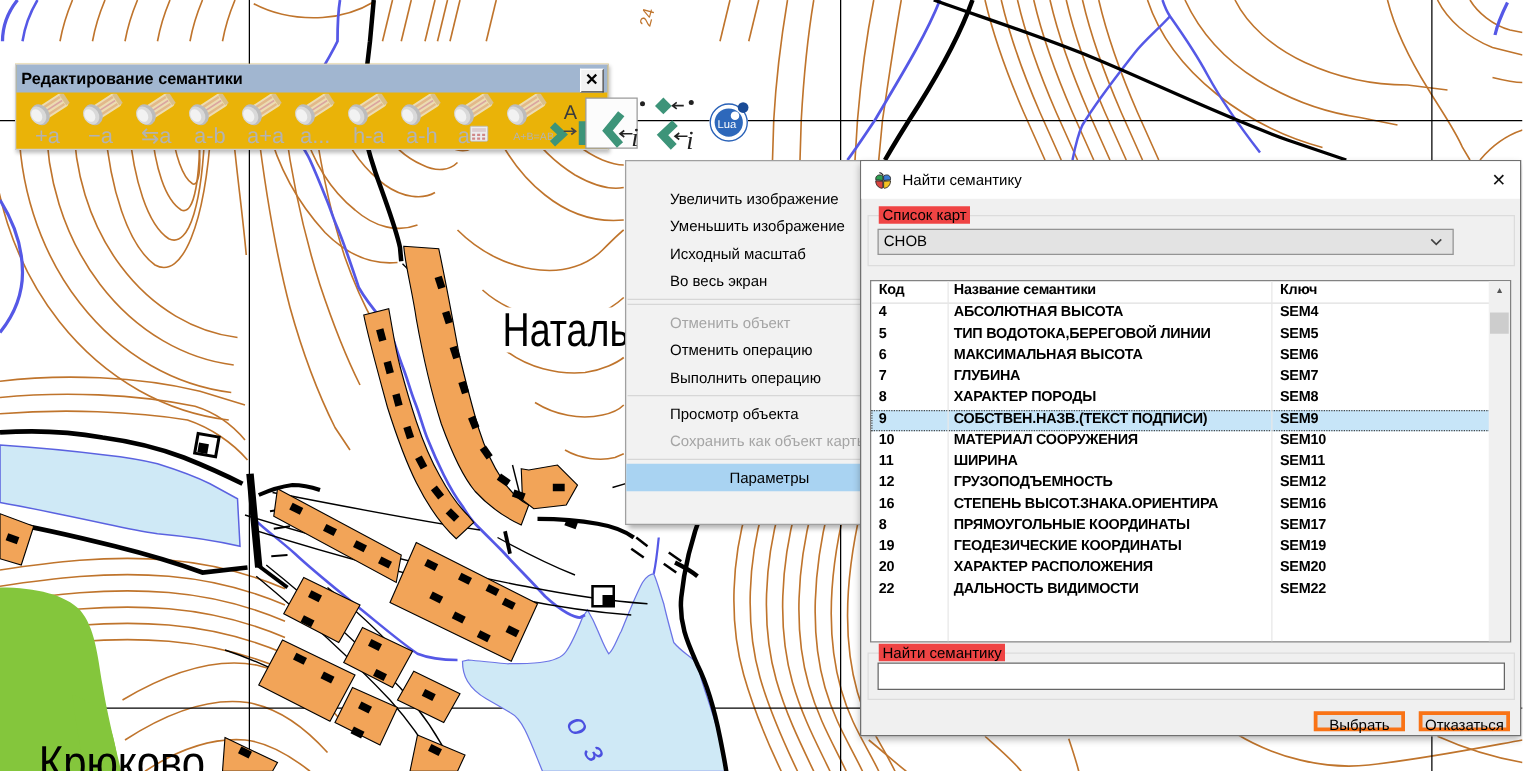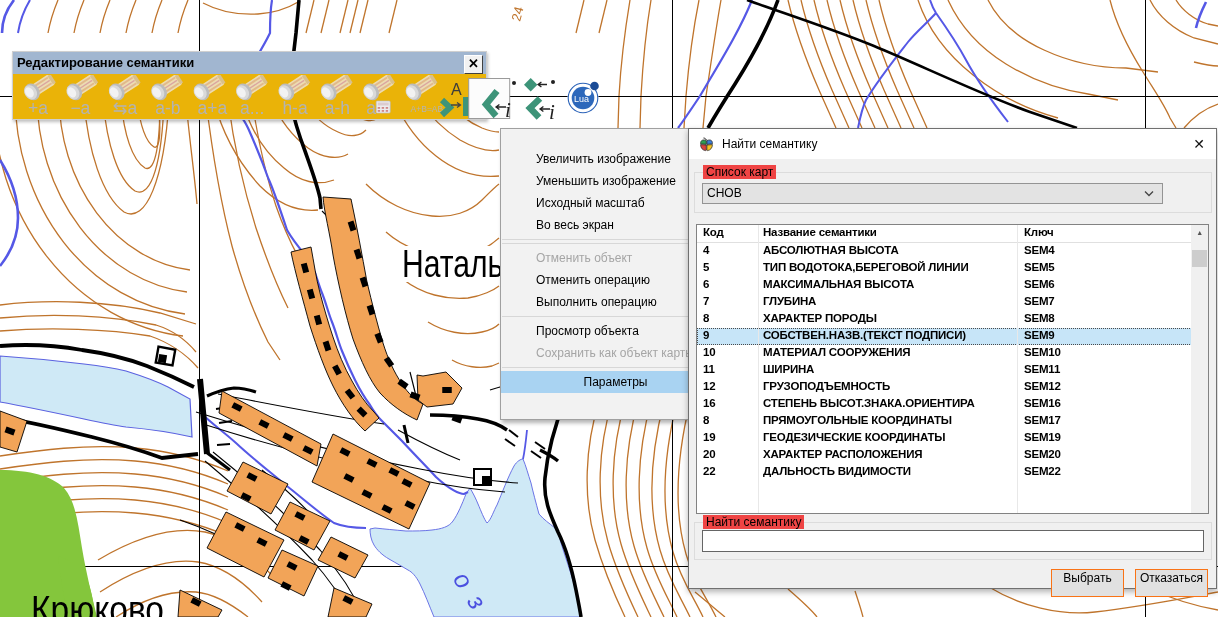--- a/index.html
+++ b/index.html
@@ -32,21 +32,21 @@
 #tbl .c1{position:absolute;left:6px;top:1px;}
 #tbl .c2{position:absolute;left:66px;top:1px;}
 #tbl .c3{position:absolute;left:327px;top:1px;}
 #tbl .sel{background:#c7e5f8;outline:1px dotted #4a4a4a;outline-offset:-1px;}
 #vline1{position:absolute;left:61px;top:0;width:1px;height:288px;background:#e8e8e8;}
 #vline2{position:absolute;left:320px;top:0;width:1px;height:288px;background:#e8e8e8;}
 #sbar{position:absolute;right:0;top:0;width:17px;height:288px;background:#f0f0f0;}
 #sbar .up{height:17px;text-align:center;font-size:7px;color:#555;line-height:16px;}
 #sbar .thumb{position:absolute;left:1px;top:25px;width:15px;height:17px;background:#cdcdcd;}
 #find{position:absolute;left:13px;top:401px;width:500px;height:20px;background:#fff;border:1px solid #656565;}
-.btn{position:absolute;width:73px;height:28px;background:#e1e1e1;border:1px solid #f97316;font-size:12px;text-align:center;line-height:17px;box-sizing:border-box;}
+.btn{position:absolute;width:73px;height:16px;background:#e1e1e1;border:3px solid #f97316;font-size:12px;text-align:center;line-height:17px;box-sizing:border-box;}
 </style>
 </head>
 <body>
 <svg id="map" width="1218" height="617" viewBox="0 0 1218 617">
 <path d="M58,0 C53,12 50,22 48,33" fill="none" stroke="#bf742c" stroke-width="1.3"></path>
 <path d="M84,0 C79,12 76,22 74,33" fill="none" stroke="#bf742c" stroke-width="1.3"></path>
 <path d="M110,0 C105,12 102,22 100,33" fill="none" stroke="#bf742c" stroke-width="1.3"></path>
 <path d="M136,0 C131,12 128,22 126,33" fill="none" stroke="#bf742c" stroke-width="1.3"></path>
 <path d="M162,0 C157,12 154,22 152,33" fill="none" stroke="#bf742c" stroke-width="1.3"></path>
 <path d="M188,0 C183,12 180,22 178,33" fill="none" stroke="#bf742c" stroke-width="1.3"></path>

